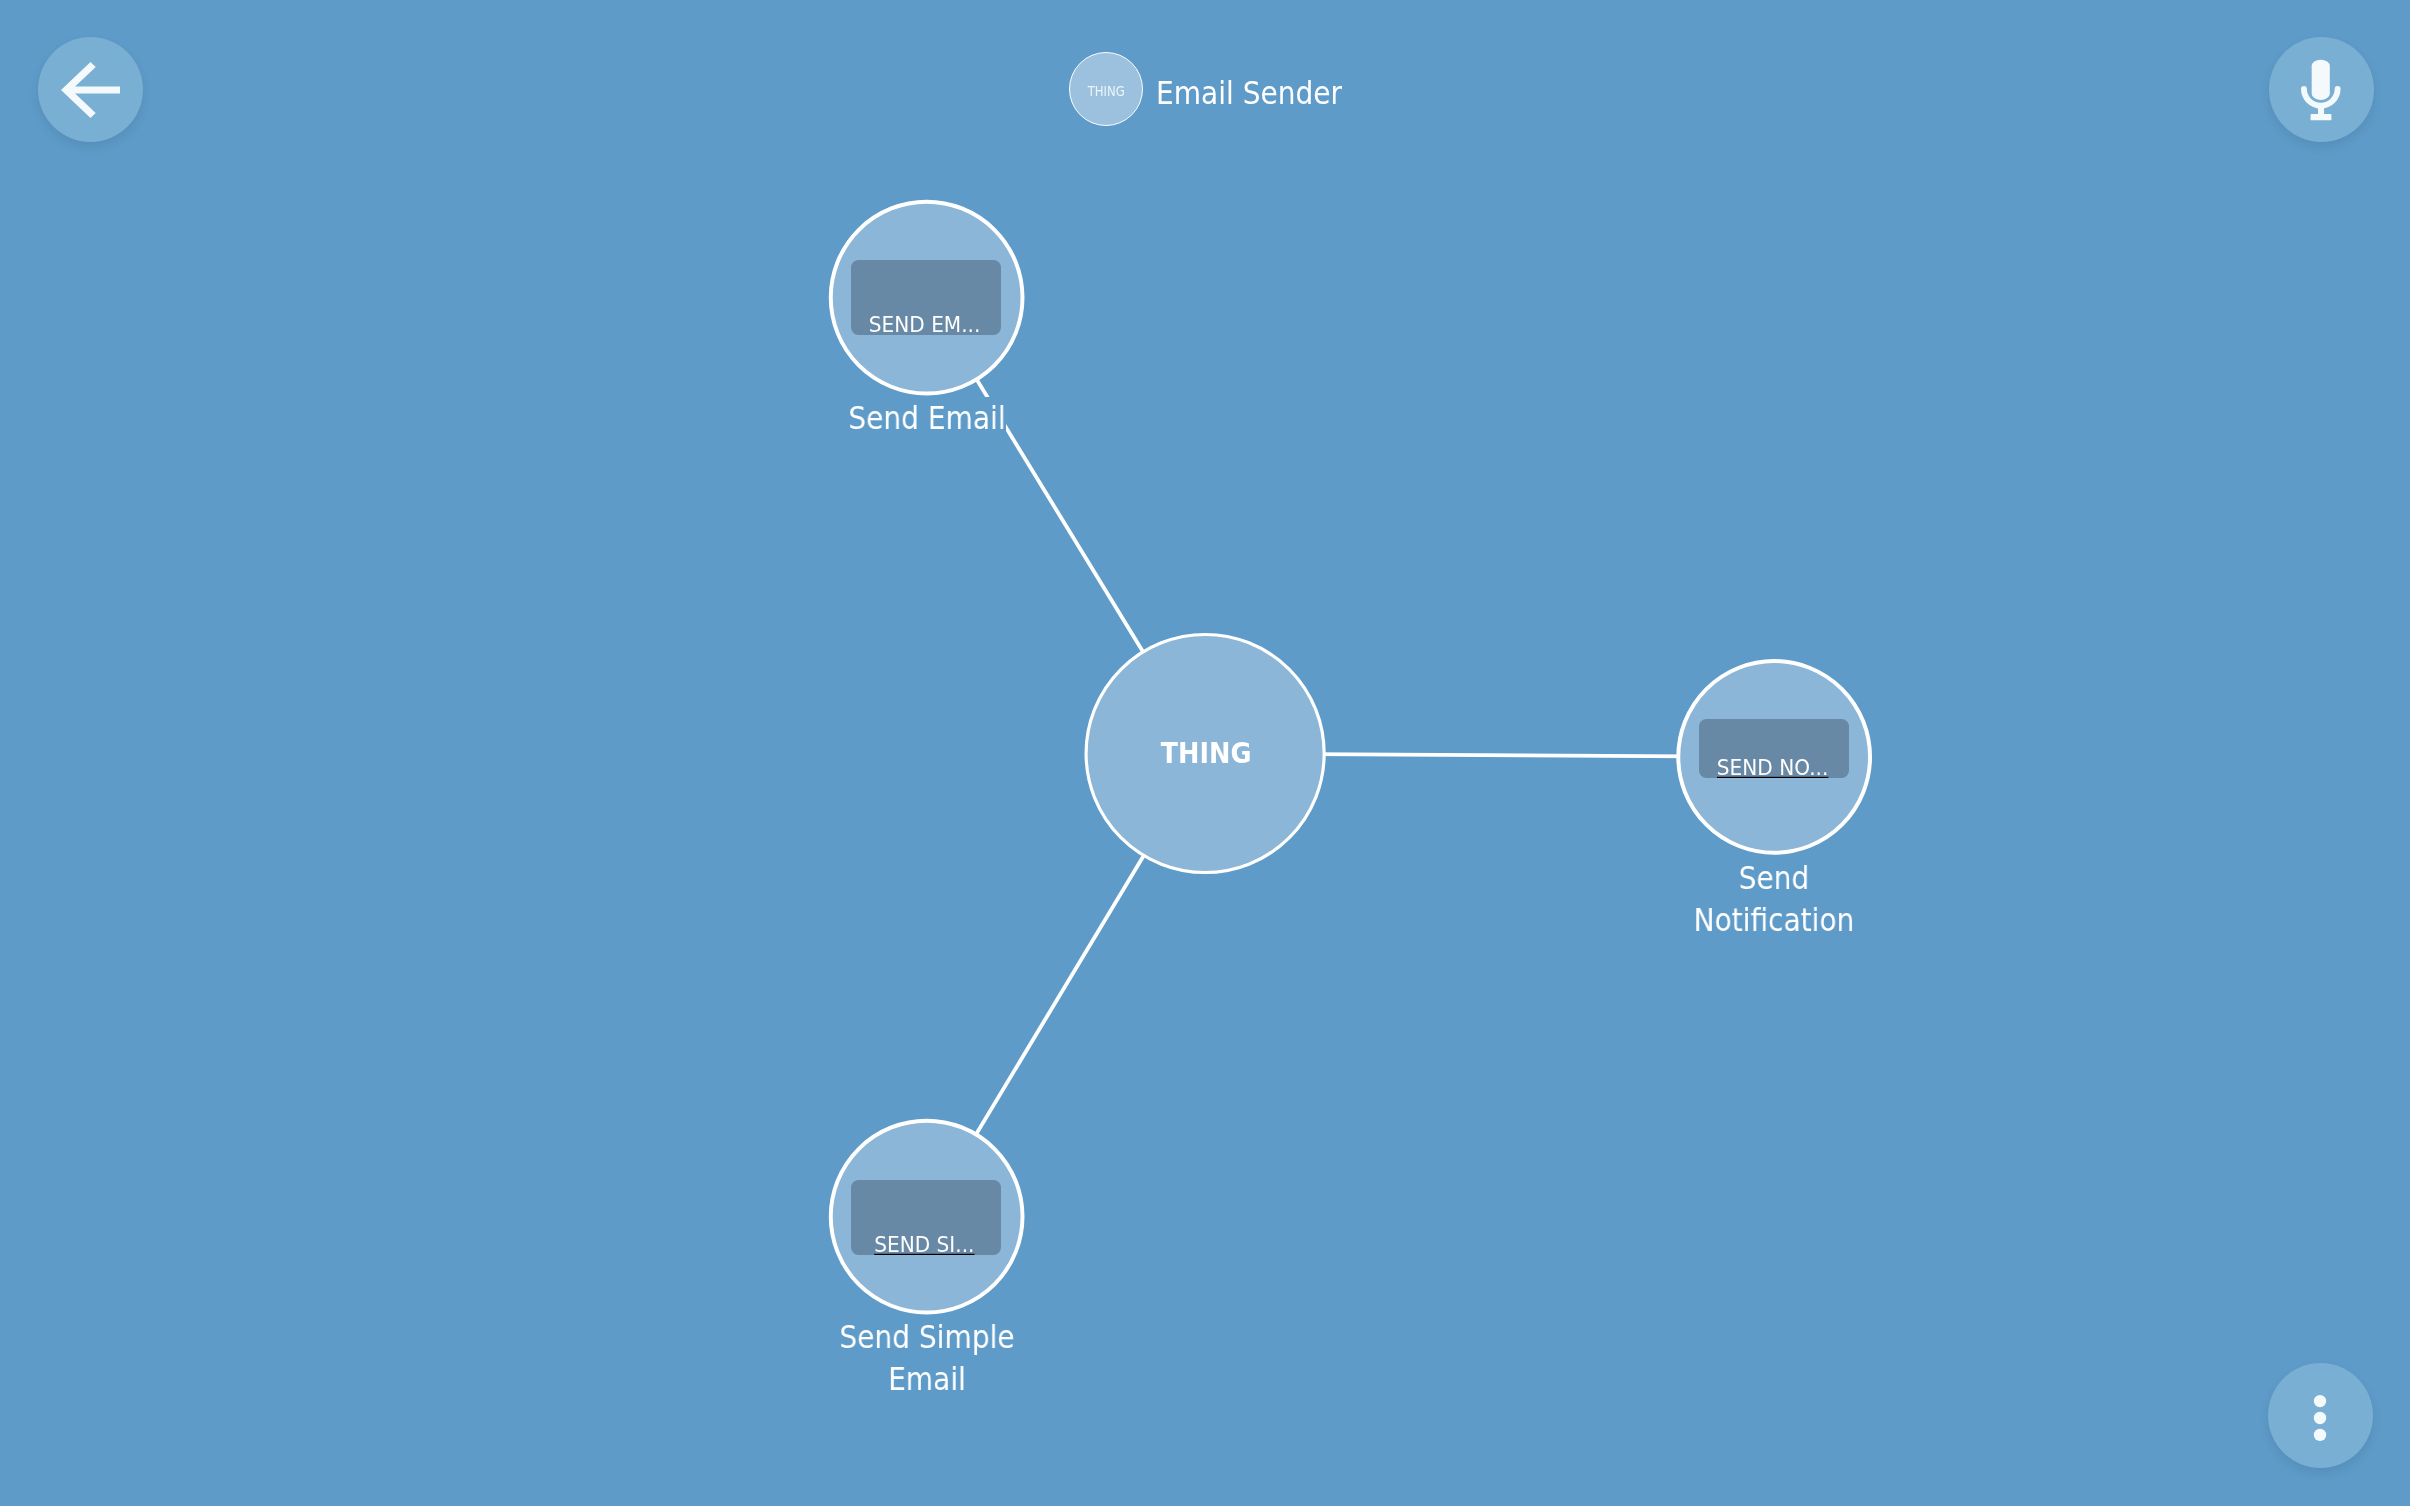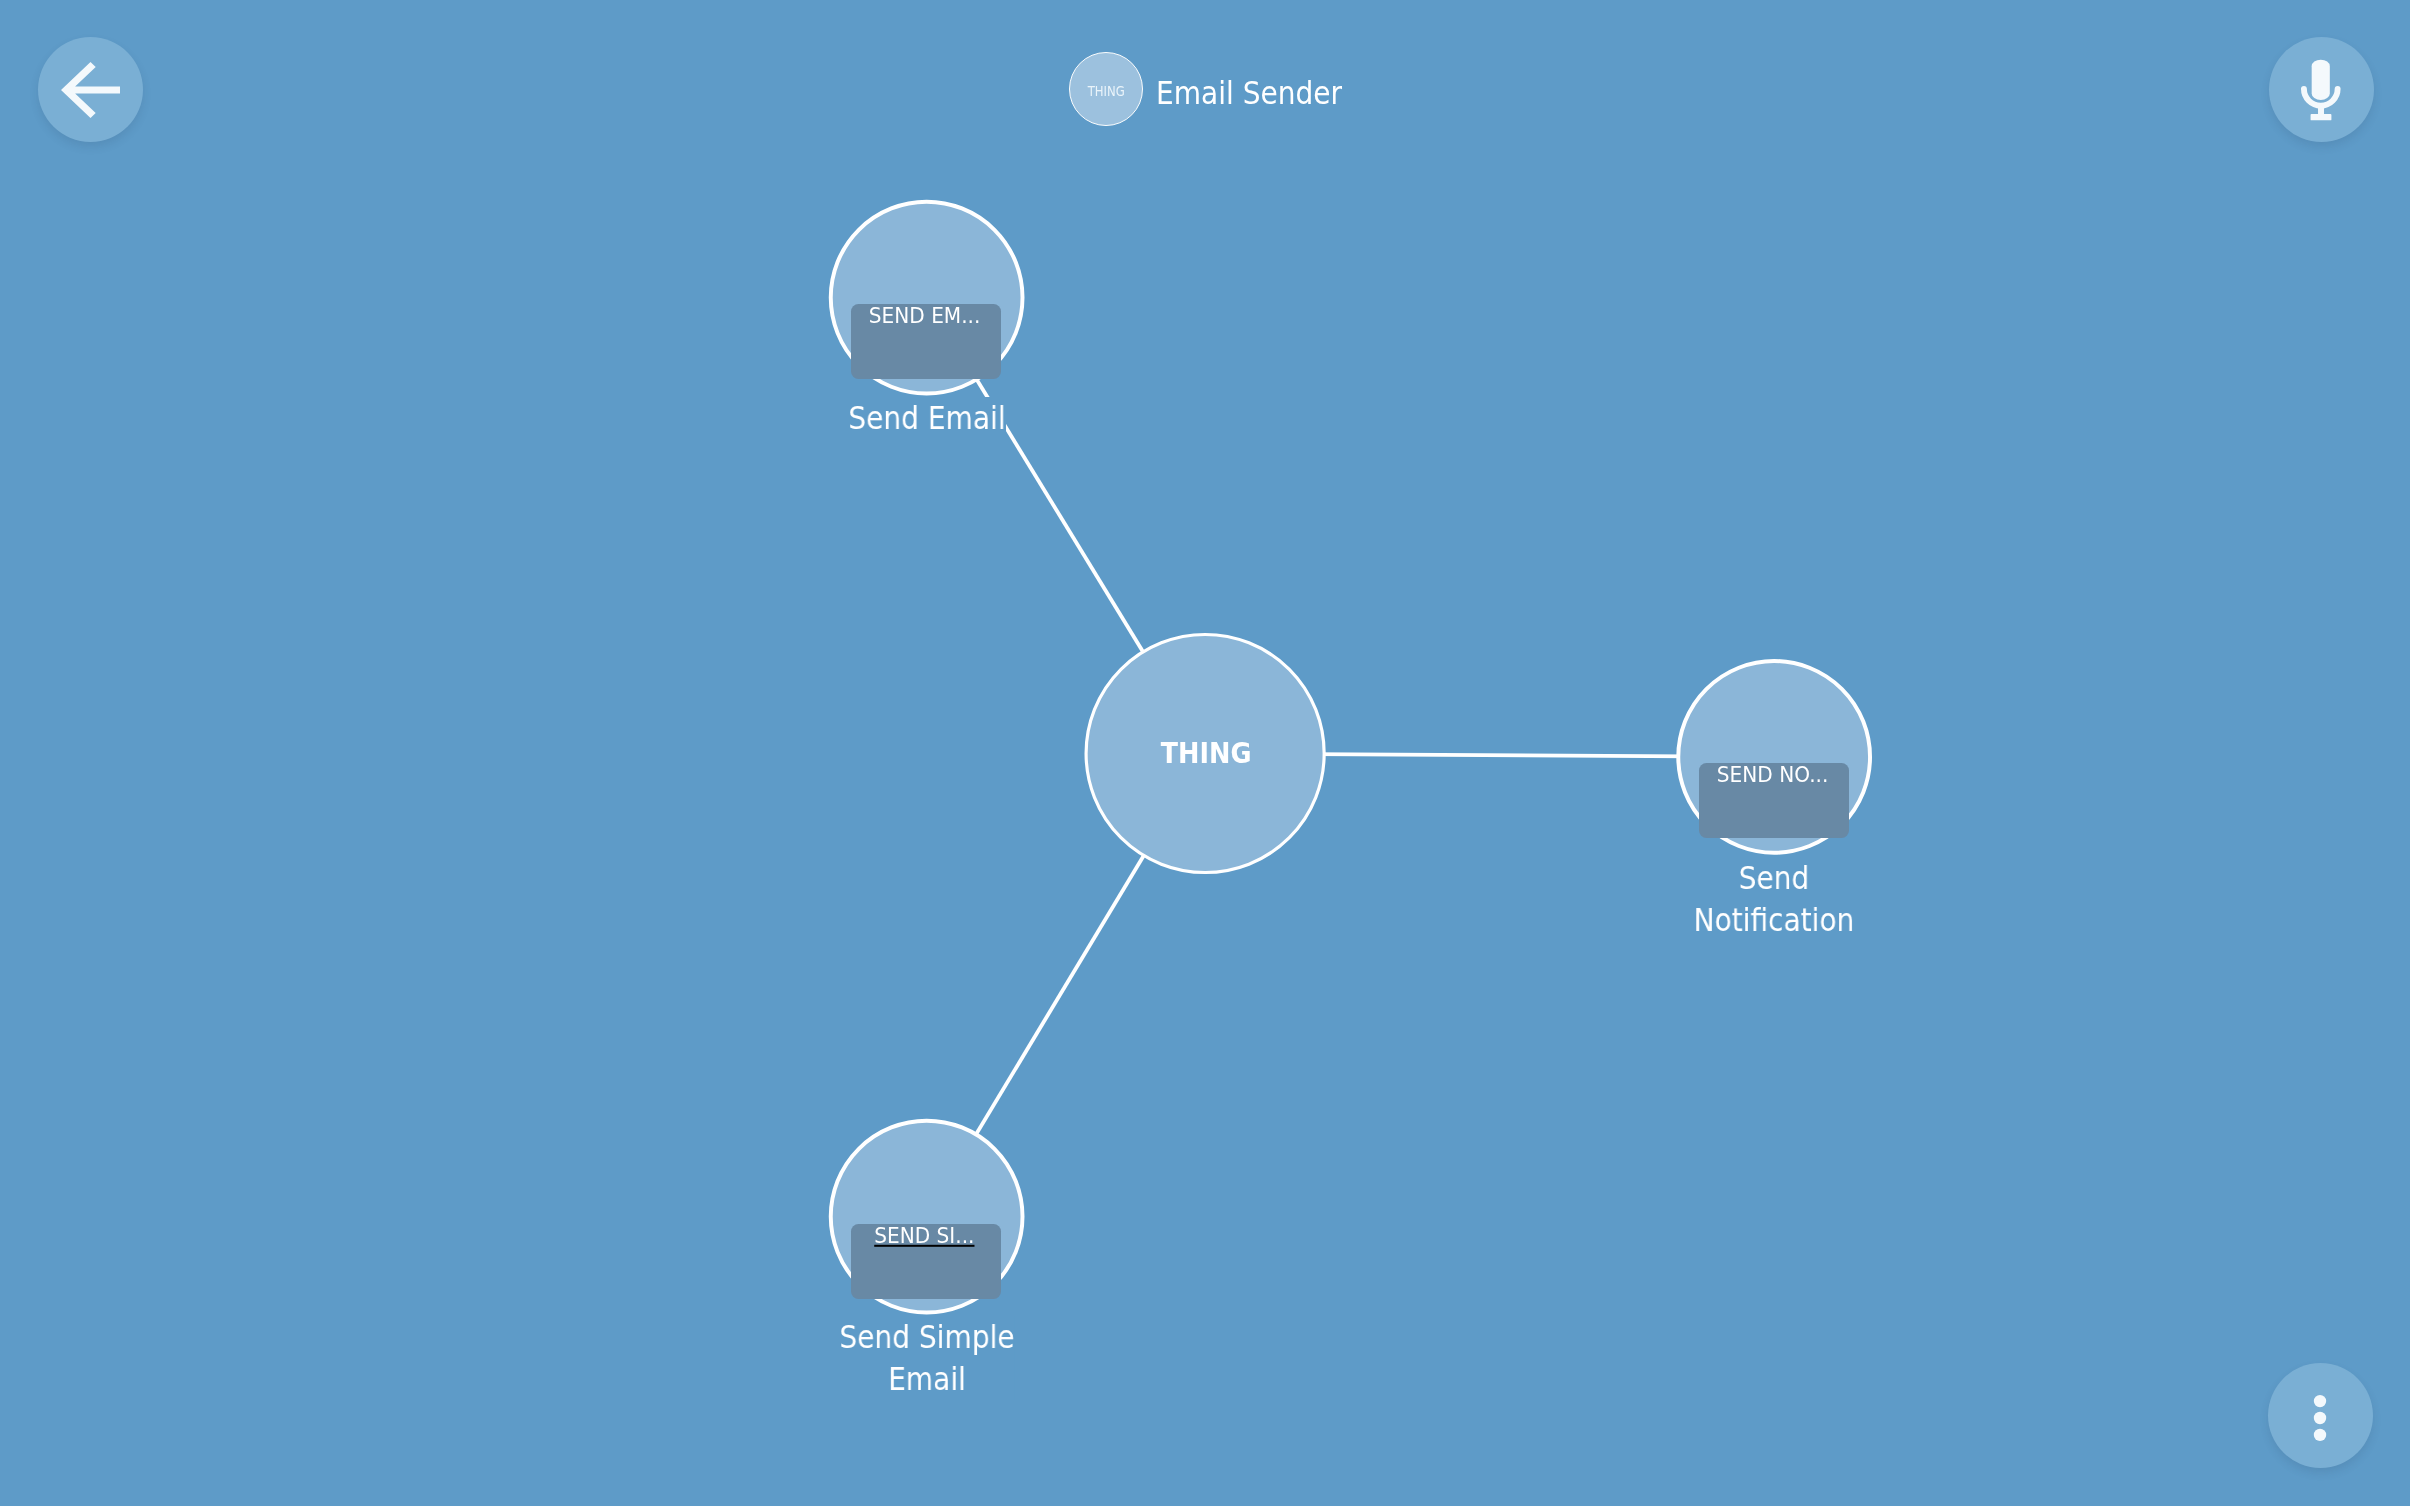--- a/index.html
+++ b/index.html
@@ -21,21 +21,21 @@
      background:#9cc1de;border:1.5px solid #fbfdfe;box-sizing:border-box;
      display:flex;align-items:center;justify-content:center;}
   .hdr-badge span{font-size:14px;color:#eaf4fa;line-height:1;display:block;
      transform:translateZ(0) translateY(2.2px) scaleX(0.834);}
   .hdr-title{position:absolute;left:1156px;top:82px;font-size:32px;color:#ffffff;
      font-weight:400;white-space:nowrap;line-height:0.729;
      transform:translateZ(0) scaleX(0.8756);transform-origin:left top;}
 
   
   .chip{position:absolute;border-radius:7.5px;background:#6889a5;
-     display:flex;align-items:flex-start;justify-content:center;overflow:hidden;margin-top:44px;}
+     display:flex;align-items:flex-end;justify-content:center;overflow:hidden;}
   .chip span{color:#ffffff;white-space:nowrap;font-size:22px;line-height:1;display:block;
      transform:translateZ(0) translate(-1.5px,0.8px) scaleX(0.914);}
   .nodelabel{position:absolute;color:#ffffff;text-align:center;white-space:pre-line;
      font-size:32px;line-height:42px;transform-origin:center top;background:#5e9bc8;will-change:transform;}
   .centerlabel{position:absolute;color:#ffffff;font-weight:700;font-size:28px;
      white-space:nowrap;line-height:1;}
 </style>
 </head>
 <body>
 
@@ -53,21 +53,21 @@
     <circle cx="983.9" cy="1291.7" r="101.8" fill="#8bb6d8" stroke="#fff" stroke-width="4.2"></circle>
   </svg>
 
   <div class="centerlabel" style="left:1206px;top:754px;transform:translate(-50%,-50%) scaleX(0.915) translateZ(0);">THING</div>
 
   <div class="chip" style="left:851px;top:260px;width:150px;height:75px;">
     <span>SEND EM...</span>
   </div>
   <div class="nodelabel" style="left:927px;top:397px;transform:translateX(-50%) scaleX(0.8756) translateZ(0);">Send Email</div>
 
-  <div class="chip" style="left:1699px;top:719px;width:150px;height:75px;">
+  <div class="chip" style="left:1699px;top:719px;width:150px;height:59px;text-decoration:underline;">
     <span>SEND NO...</span>
   </div>
   <div class="nodelabel" style="left:1774px;top:857px;transform:translateX(-50%) scaleX(0.8756) translateZ(0);">Send
 Notification</div>
 
   <div class="chip" style="left:851px;top:1180px;width:150px;height:75px;text-decoration:underline;">
     <span>SEND SI...</span>
   </div>
   <div class="nodelabel" style="left:927px;top:1316px;transform:translateX(-50%) scaleX(0.8756) translateZ(0);">Send Simple
 Email</div>

